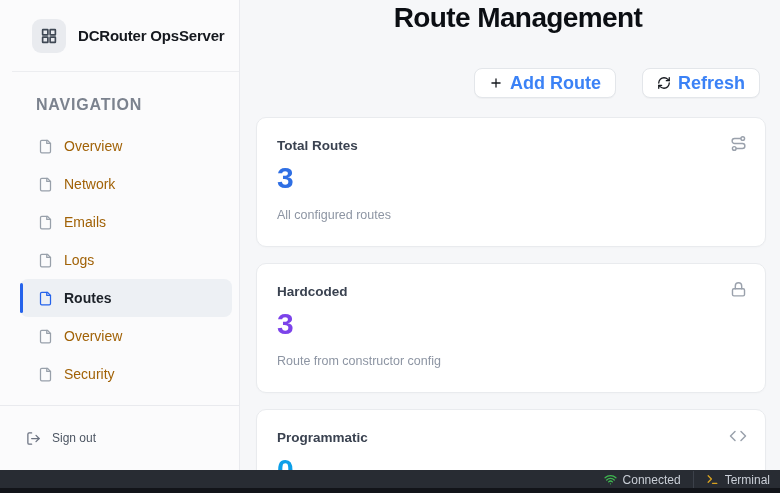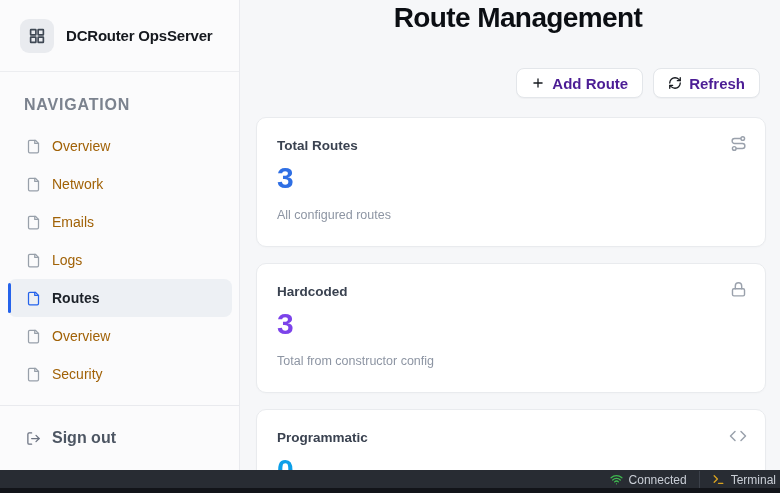--- a/index.html
+++ b/index.html
@@ -8,21 +8,21 @@
     font-family:"Liberation Sans", sans-serif;
     background:#f6f7f9;
     position:relative;
     color:#1c2128;
   }
   .app { position:absolute; inset:0; }
 
   
   .sidebar {
     position:absolute; left:0; top:0; bottom:0; width:240px;
-    background:#fbfbfc; border-right:1px solid #e9eaee;
+    background:#fbfbfc; border-right:1px solid #e9eaee;padding-left:12px;
   }
   .side-header {
     height:72px; border-bottom:1px solid #ecedf0;
     display:flex; align-items:center; padding-left:20px; gap:12px;
   }
   .logo-box {
     width:34px; height:34px; border-radius:9px; background:#e9ebef;
     display:flex; align-items:center; justify-content:center; color:#3f4854;
   }
   .brand-title { font-size:15px; font-weight:bold; color:#15181e; letter-spacing:-0.2px; }
@@ -48,43 +48,44 @@
   }
   .side-nav-clip { height:333px; overflow:hidden; }
 
   .side-footer {
     position:absolute; left:0; right:0; top:405px; bottom:0;
     background:#fbfbfc; border-top:1px solid #e9eaee; z-index:2;
   }
   .signout-item {
     height:38px; margin:13px 7px 0 8px; border-radius:8px;
     display:flex; align-items:center; padding-left:18px; gap:11px;
-    font-size:16px; color:#4d5663; cursor:pointer;font-weight:bold;
+    font-size:12px; color:#4d5663; cursor:pointer;
   }
   .signout-item .nicon { display:flex; color:#6b7280; }
 
   
   .main {
     position:absolute; left:240px; top:0; right:0; bottom:0;
     background:#f6f7f9; overflow:hidden;
   }
   .page-title {
     padding:2px 0 0 16px; font-size:28px; font-weight:bold;
     letter-spacing:-0.6px; color:#0b0e13; line-height:32px;text-align:center;
   }
   .toolbar {
     margin-top:34px; padding-right:20px;
     display:flex; justify-content:flex-end; gap:10px;
   }
   .btn {
     height:30px; padding:0 14px; border-radius:8px; background:#ffffff;
     border:1px solid #e3e6ea; display:flex; align-items:center; gap:7px;
-    font-size:15px; font-weight:bold; color:#4c1d95; cursor:pointer;
+    font-size:18px; font-weight:bold; color:#3b82f6; cursor:pointer;
     box-shadow:0 1px 1px rgba(16,24,40,0.03);
     font-family:"Liberation Sans", sans-serif;
+    margin-left:16px;
   }
   .btn .bicon { display:flex; color:#15181e; }
 
   .cards { margin:19px 14px 0 16px; display:flex; flex-direction:column; gap:16px; }
   .card {
     background:#ffffff; border:1px solid #e9ebee; border-radius:10px;
     height:130px; padding:20px; position:relative;
     box-shadow:0 1px 2px rgba(16,24,40,0.02);
   }
   .card-title { font-size:13.5px; font-weight:bold; color:#3a4250; }
@@ -99,21 +100,21 @@
   .statusbar {
     position:absolute; left:0; right:0; bottom:0; height:23px;
     background:#282c33; z-index:10;
   }
   .statusbar::after {
     content:""; position:absolute; left:0; right:0; bottom:0; height:5px;
     background:#121419;
   }
   .status-inner {
     height:19px; display:flex; align-items:center; justify-content:flex-end;
-    padding-right:4px; font-size:12px; color:#c9ced6; position:relative; z-index:1;margin-left:40px;
+    padding-right:10px; font-size:12px; color:#c9ced6; position:relative; z-index:1;margin-left:40px;
   }
   .status-seg { display:flex; align-items:center; gap:6px; cursor:pointer; }
   .status-sep { width:1px; height:17px; background:#3c414a; margin:0 12px; }
   .wifi-ic { color:#3fb950; display:flex; }
   .term-ic { color:#d9a320; display:flex; }
 </style>
 </head>
 <body>
 
 <div class="app">
@@ -259,21 +260,21 @@
 
       <section class="card">
         <div class="card-title">Hardcoded</div>
         <span class="card-icon">
           <svg width="17" height="17" viewBox="0 0 24 24" fill="none" stroke="currentColor" stroke-width="2" stroke-linecap="round" stroke-linejoin="round">
               <rect x="3.5" y="11" width="17" height="10" rx="2"></rect>
               <path d="M7.5 11V7a4.5 4.5 0 0 1 9 0v4"></path>
             </svg>
         </span>
         <div class="card-value v-purple">3</div>
-        <div class="card-sub">Total from constructor config</div>
+        <div class="card-sub">Route from constructor config</div>
       </section>
 
       <section class="card">
         <div class="card-title">Programmatic</div>
         <span class="card-icon">
           <svg width="18" height="18" viewBox="0 0 24 24" fill="none" stroke="currentColor" stroke-width="2" stroke-linecap="round" stroke-linejoin="round">
               <polyline points="16 18 22 12 16 6"></polyline>
               <polyline points="8 6 2 12 8 18"></polyline>
             </svg>
         </span>

